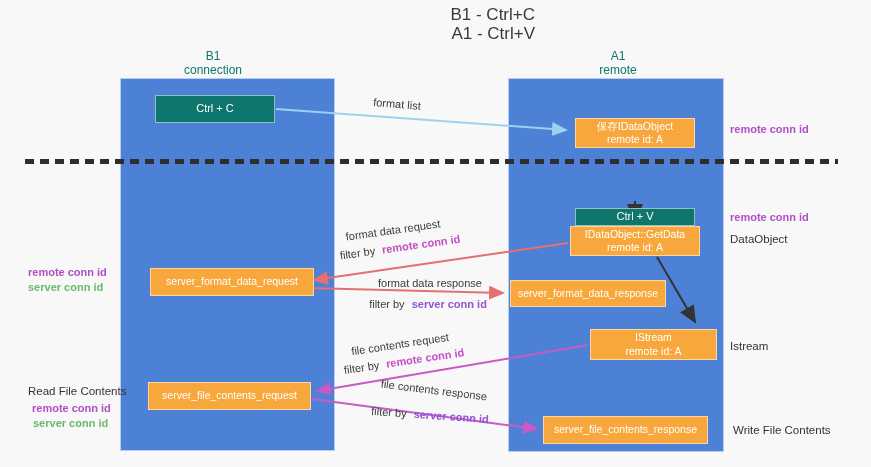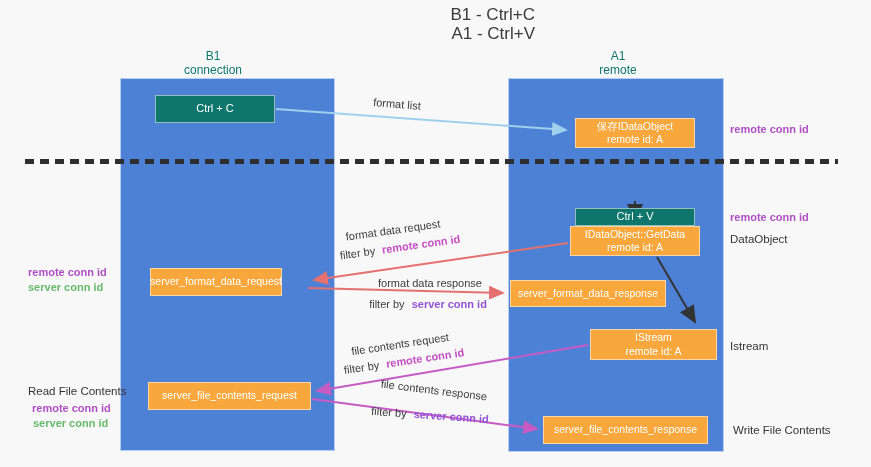--- a/index.html
+++ b/index.html
@@ -21,21 +21,21 @@
 
   .box{position:absolute;display:flex;flex-direction:column;align-items:center;justify-content:center;
        color:#fff;font-size:11px;line-height:1.25;text-align:center;box-sizing:border-box;
        border:1px solid rgba(255,255,255,.55);}
   .green{background:#0f766e;text-align:center;}
   .orange{background:#f7a73c;}
   #box-ctrlc{left:155px;top:95px;width:120px;height:28px;}
   #box-save{left:575px;top:118px;width:120px;height:30px;font-size:10.5px;align-items:center;}
   #box-ctrlv{left:575px;top:171px;width:120px;height:18px;margin-top:37px;}
   #box-getdata{left:570px;top:226px;width:130px;height:30px;font-size:10.5px;}
-  #box-fdreq{left:150px;top:268px;width:132px;height:28px;font-size:10.5px;}
+  #box-fdreq{left:150px;top:268px;width:164px;height:28px;font-size:10.5px;}
   #box-fdresp{left:510px;top:280px;width:156px;height:27px;font-size:10.5px;}
   #box-istream{left:590px;top:329px;width:127px;height:31px;font-size:10.5px;}
   #box-fcreq{left:148px;top:382px;width:163px;height:28px;font-size:10.5px;}
   #box-fcresp{left:543px;top:416px;width:165px;height:28px;font-size:10.5px;}
 
   .side-label{position:absolute;font-size:11.5px;color:#333;white-space:nowrap;}
   .purple{color:#b04fc4;font-weight:bold;font-size:11px;}
   .greenlbl{color:#67ba6b;font-weight:bold;font-size:11px;}
 
   .arrow-label{position:absolute;font-size:11px;color:#3c3c3c;white-space:nowrap;

